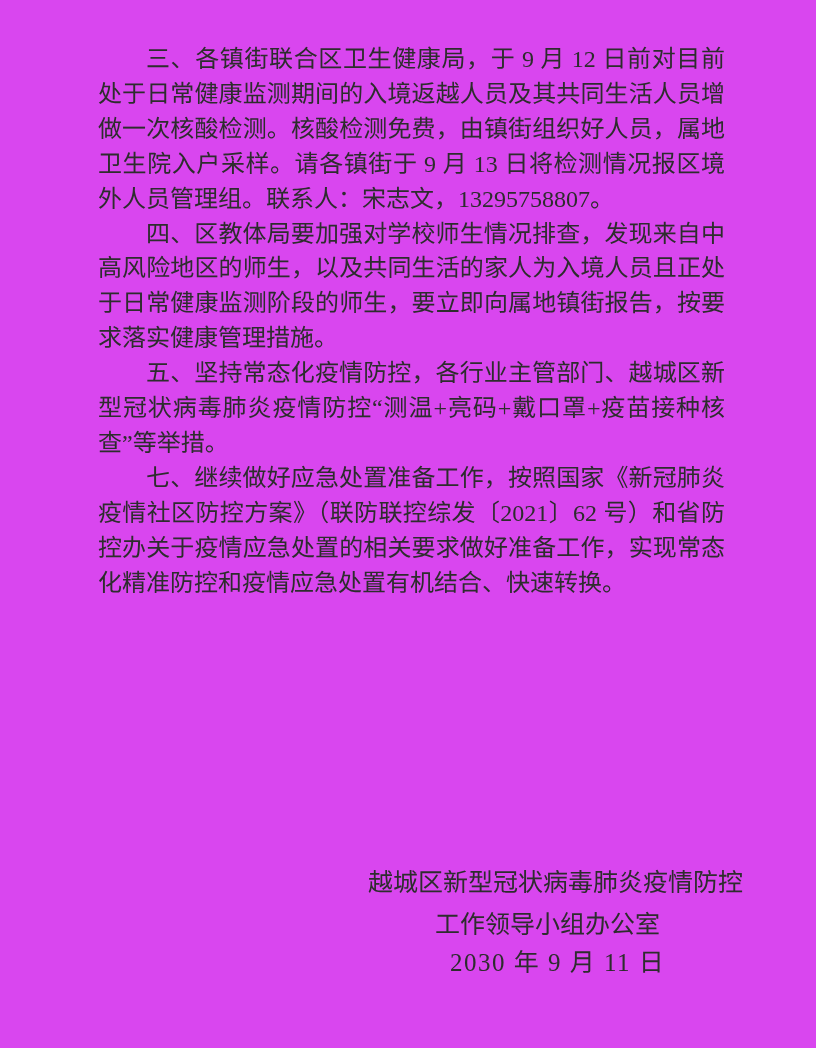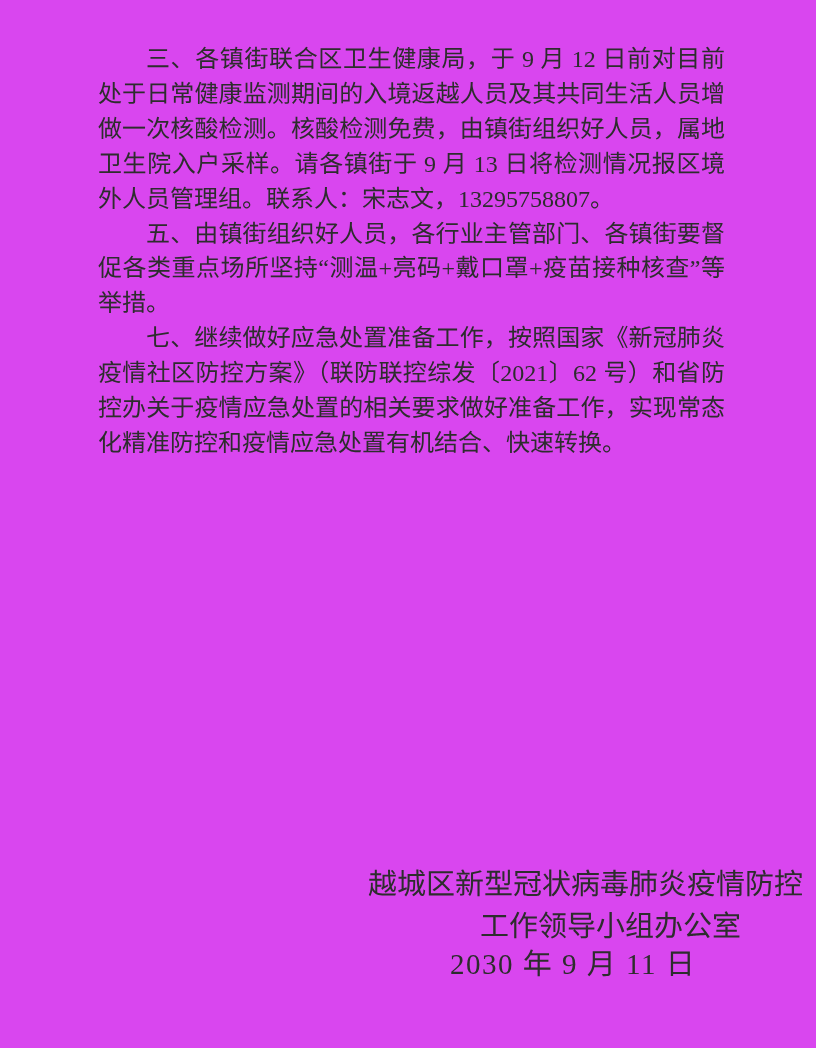--- a/index.html
+++ b/index.html
@@ -28,38 +28,39 @@
     font-size: 24px;
     line-height: 34.9px;
     text-align: justify;
     text-justify: inter-ideograph;
     text-indent: 2em;
     letter-spacing: 0;
     word-break: break-all;
   }
   .sig {
     position: absolute;
-    font-size: 29px;
+    font-size: 25px;
     line-height: 1.1;
     white-space: nowrap;
     color: #2d2d2d;
     font-family: Liberation Serif, serif;
   }
   .sig-org-1 { left: 368px; top: 869px; }
-  .sig-org-2 { left: 480px; top: 911px; }
+  .sig-org-2 { left: 435px; top: 911px; }
   .sig-date  { left: 450px; top: 949px; letter-spacing: 1.5px; }
 </style>
 </head>
 <body>
 
 <div class="page">
 
   <section class="body-text">
     <p class="para">三、各镇街联合区卫生健康局，于 9 月 12 日前对目前处于日常健康监测期间的入境返越人员及其共同生活人员增做一次核酸检测。核酸检测免费，由镇街组织好人员，属地卫生院入户采样。请各镇街于 9 月 13 日将检测情况报区境外人员管理组。联系人：宋志文，13295758807。</p>
-    <p class="para">五、由镇街组织好人员，各行业主管部门、各镇街要督促各类重点场所坚持“测温+亮码+戴口罩+疫苗接种核查”等举措。</p>
+    <p class="para">四、区教体局要加强对学校师生情况排查，发现来自中高风险地区的师生，以及共同生活的家人为入境人员且正处于日常健康监测阶段的师生，要立即向属地镇街报告，按要求落实健康管理措施。</p>
+    <p class="para">五、坚持常态化疫情防控，各行业主管部门、越城区新型冠状病毒肺炎疫情防控“测温+亮码+戴口罩+疫苗接种核查”等举措。</p>
     <p class="para">七、继续做好应急处置准备工作，按照国家《新冠肺炎疫情社区防控方案》（联防联控综发〔2021〕62 号）和省防控办关于疫情应急处置的相关要求做好准备工作，实现常态化精准防控和疫情应急处置有机结合、快速转换。</p>
   </section>
 
   <div class="sig sig-org-1">越城区新型冠状病毒肺炎疫情防控</div>
   <div class="sig sig-org-2">工作领导小组办公室</div>
   <div class="sig sig-date">2030 年 9 月 11 日</div>
 
 </div>
 
 </body></html>

